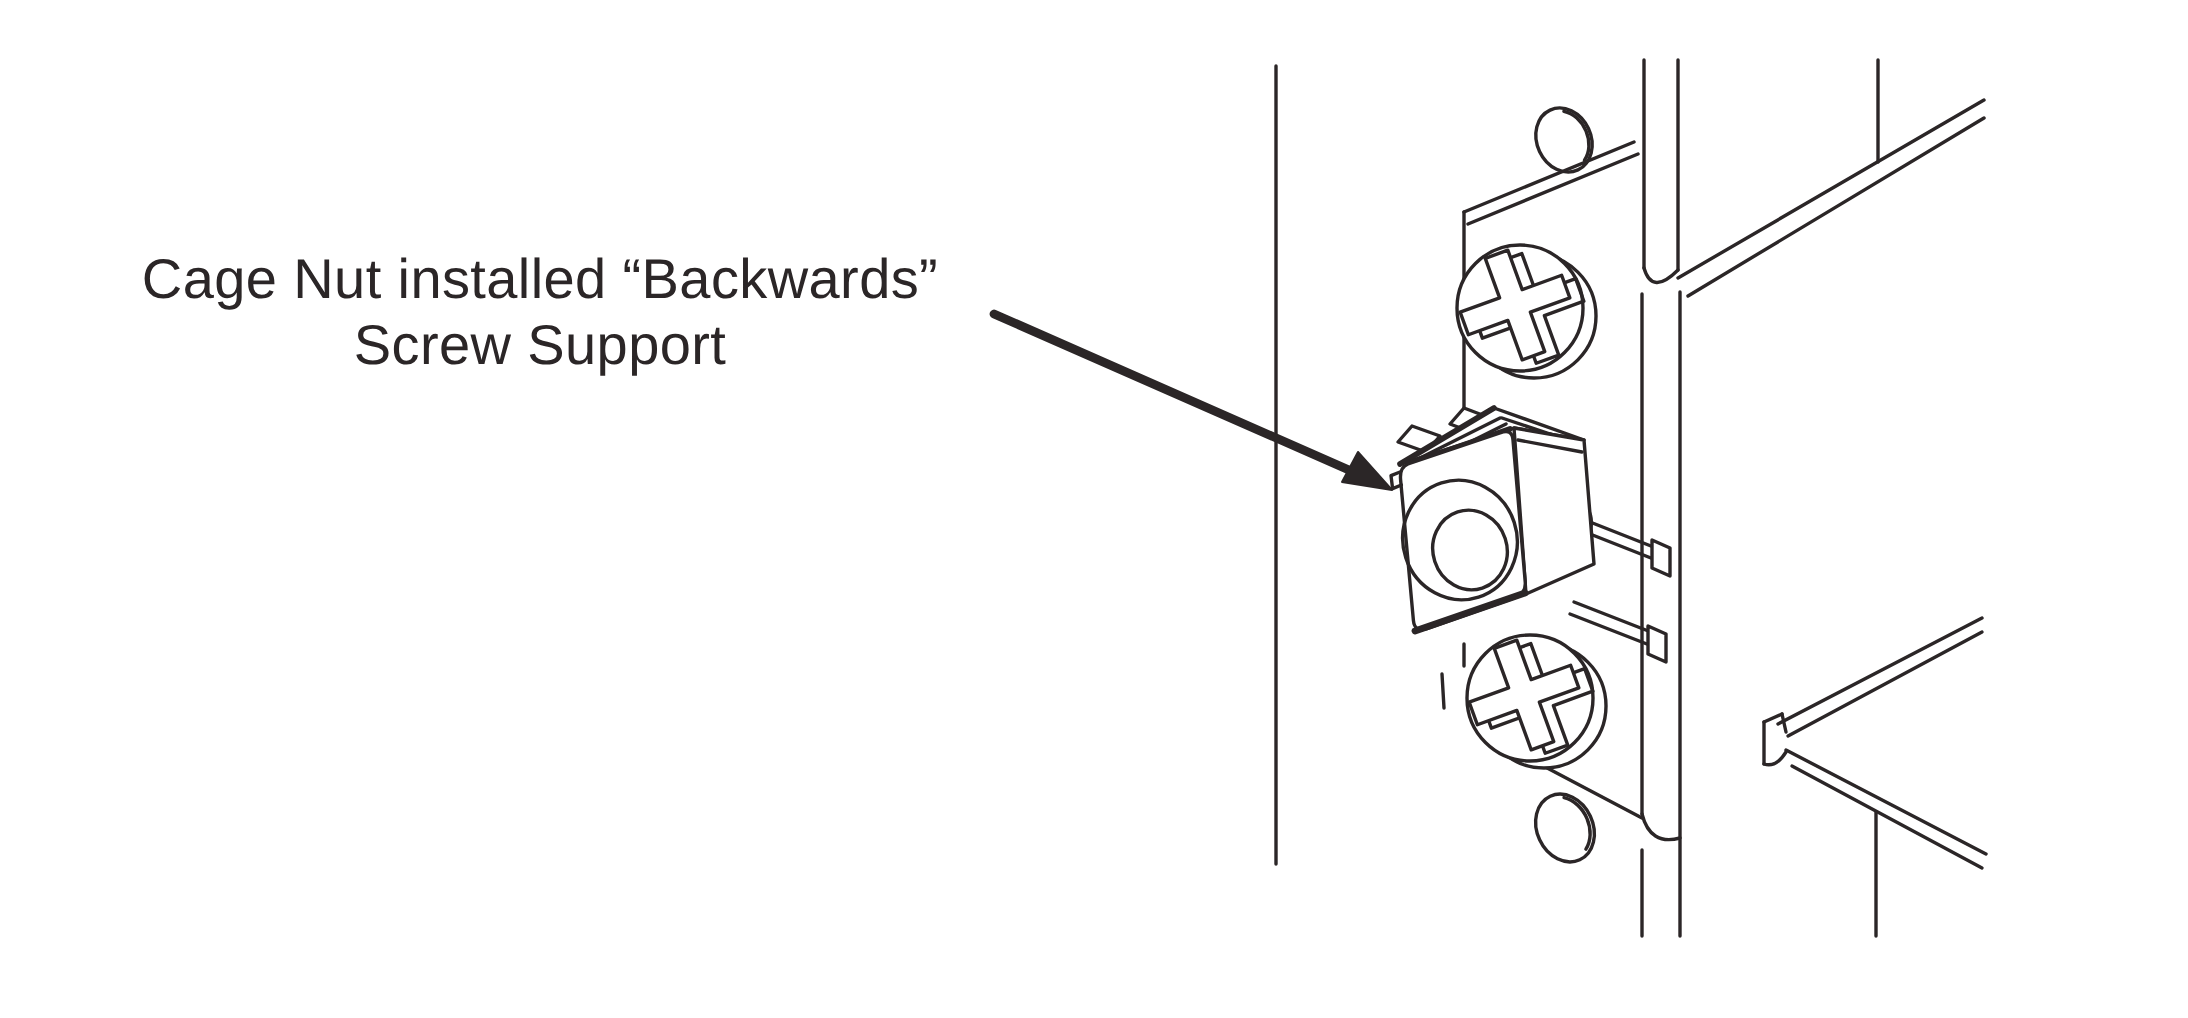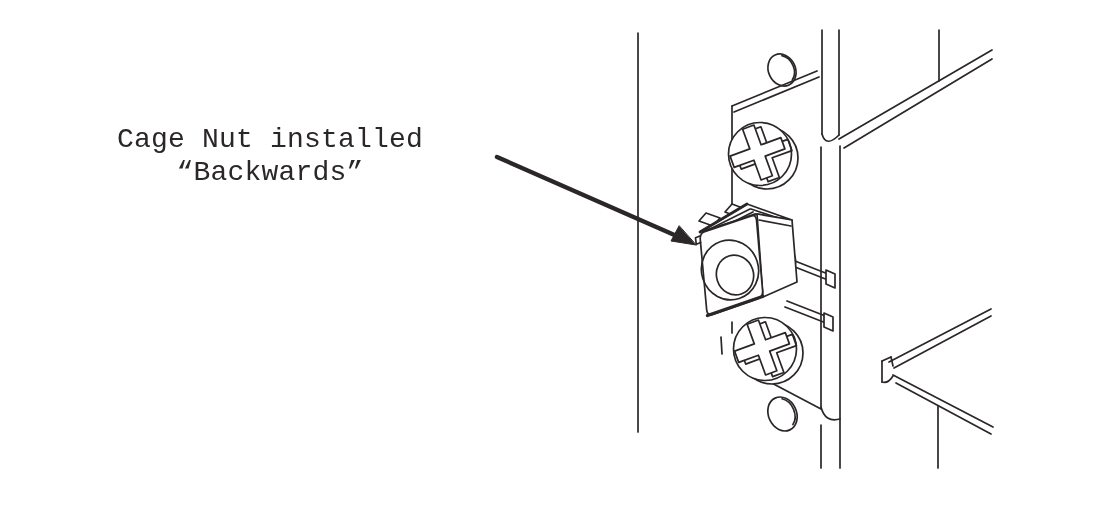--- a/index.html
+++ b/index.html
@@ -1,31 +1,32 @@
 <!DOCTYPE html>
 <html><head>
 <meta charset="utf-8">
 <style>
   html,body{margin:0;padding:0;}
   body{background:#ffffff;font-family:"Liberation Sans","DejaVu Sans",sans-serif;}
   .stage{position:relative;width:1094px;height:509px;background:#ffffff;overflow:hidden;}
   .callout-label{
     position:absolute;left:22px;top:123px;width:496px;
     text-align:center;font-size:28px;line-height:33px;letter-spacing:.2px;
-    color:#2b2627;user-select:none;font-family:Liberation Mono, monospace;
+    color:#2b2627;user-select:none;
   }
   .diagram-svg{position:absolute;left:0;top:0;}
 </style>
 </head>
 <body>
 
 <div class="stage">
 
   <div class="callout-label" style="color: rgb(43, 38, 39);">
     <div>Cage Nut installed “Backwards”</div>
+    <div>Screw Support</div>
   </div>
 
   <svg class="diagram-svg" width="1094" height="509" viewBox="0 0 1094 509" xmlns="http://www.w3.org/2000/svg">
     <g fill="none" stroke="#2b2627" stroke-width="1.7" stroke-linecap="round" stroke-linejoin="round">
 
       <g>
         <path d="M638,33 V432"></path>
         <path d="M822,30 V134"></path>
         <path d="M839,30 V135"></path>
         <path d="M822,134 Q826,148 839,135"></path>

